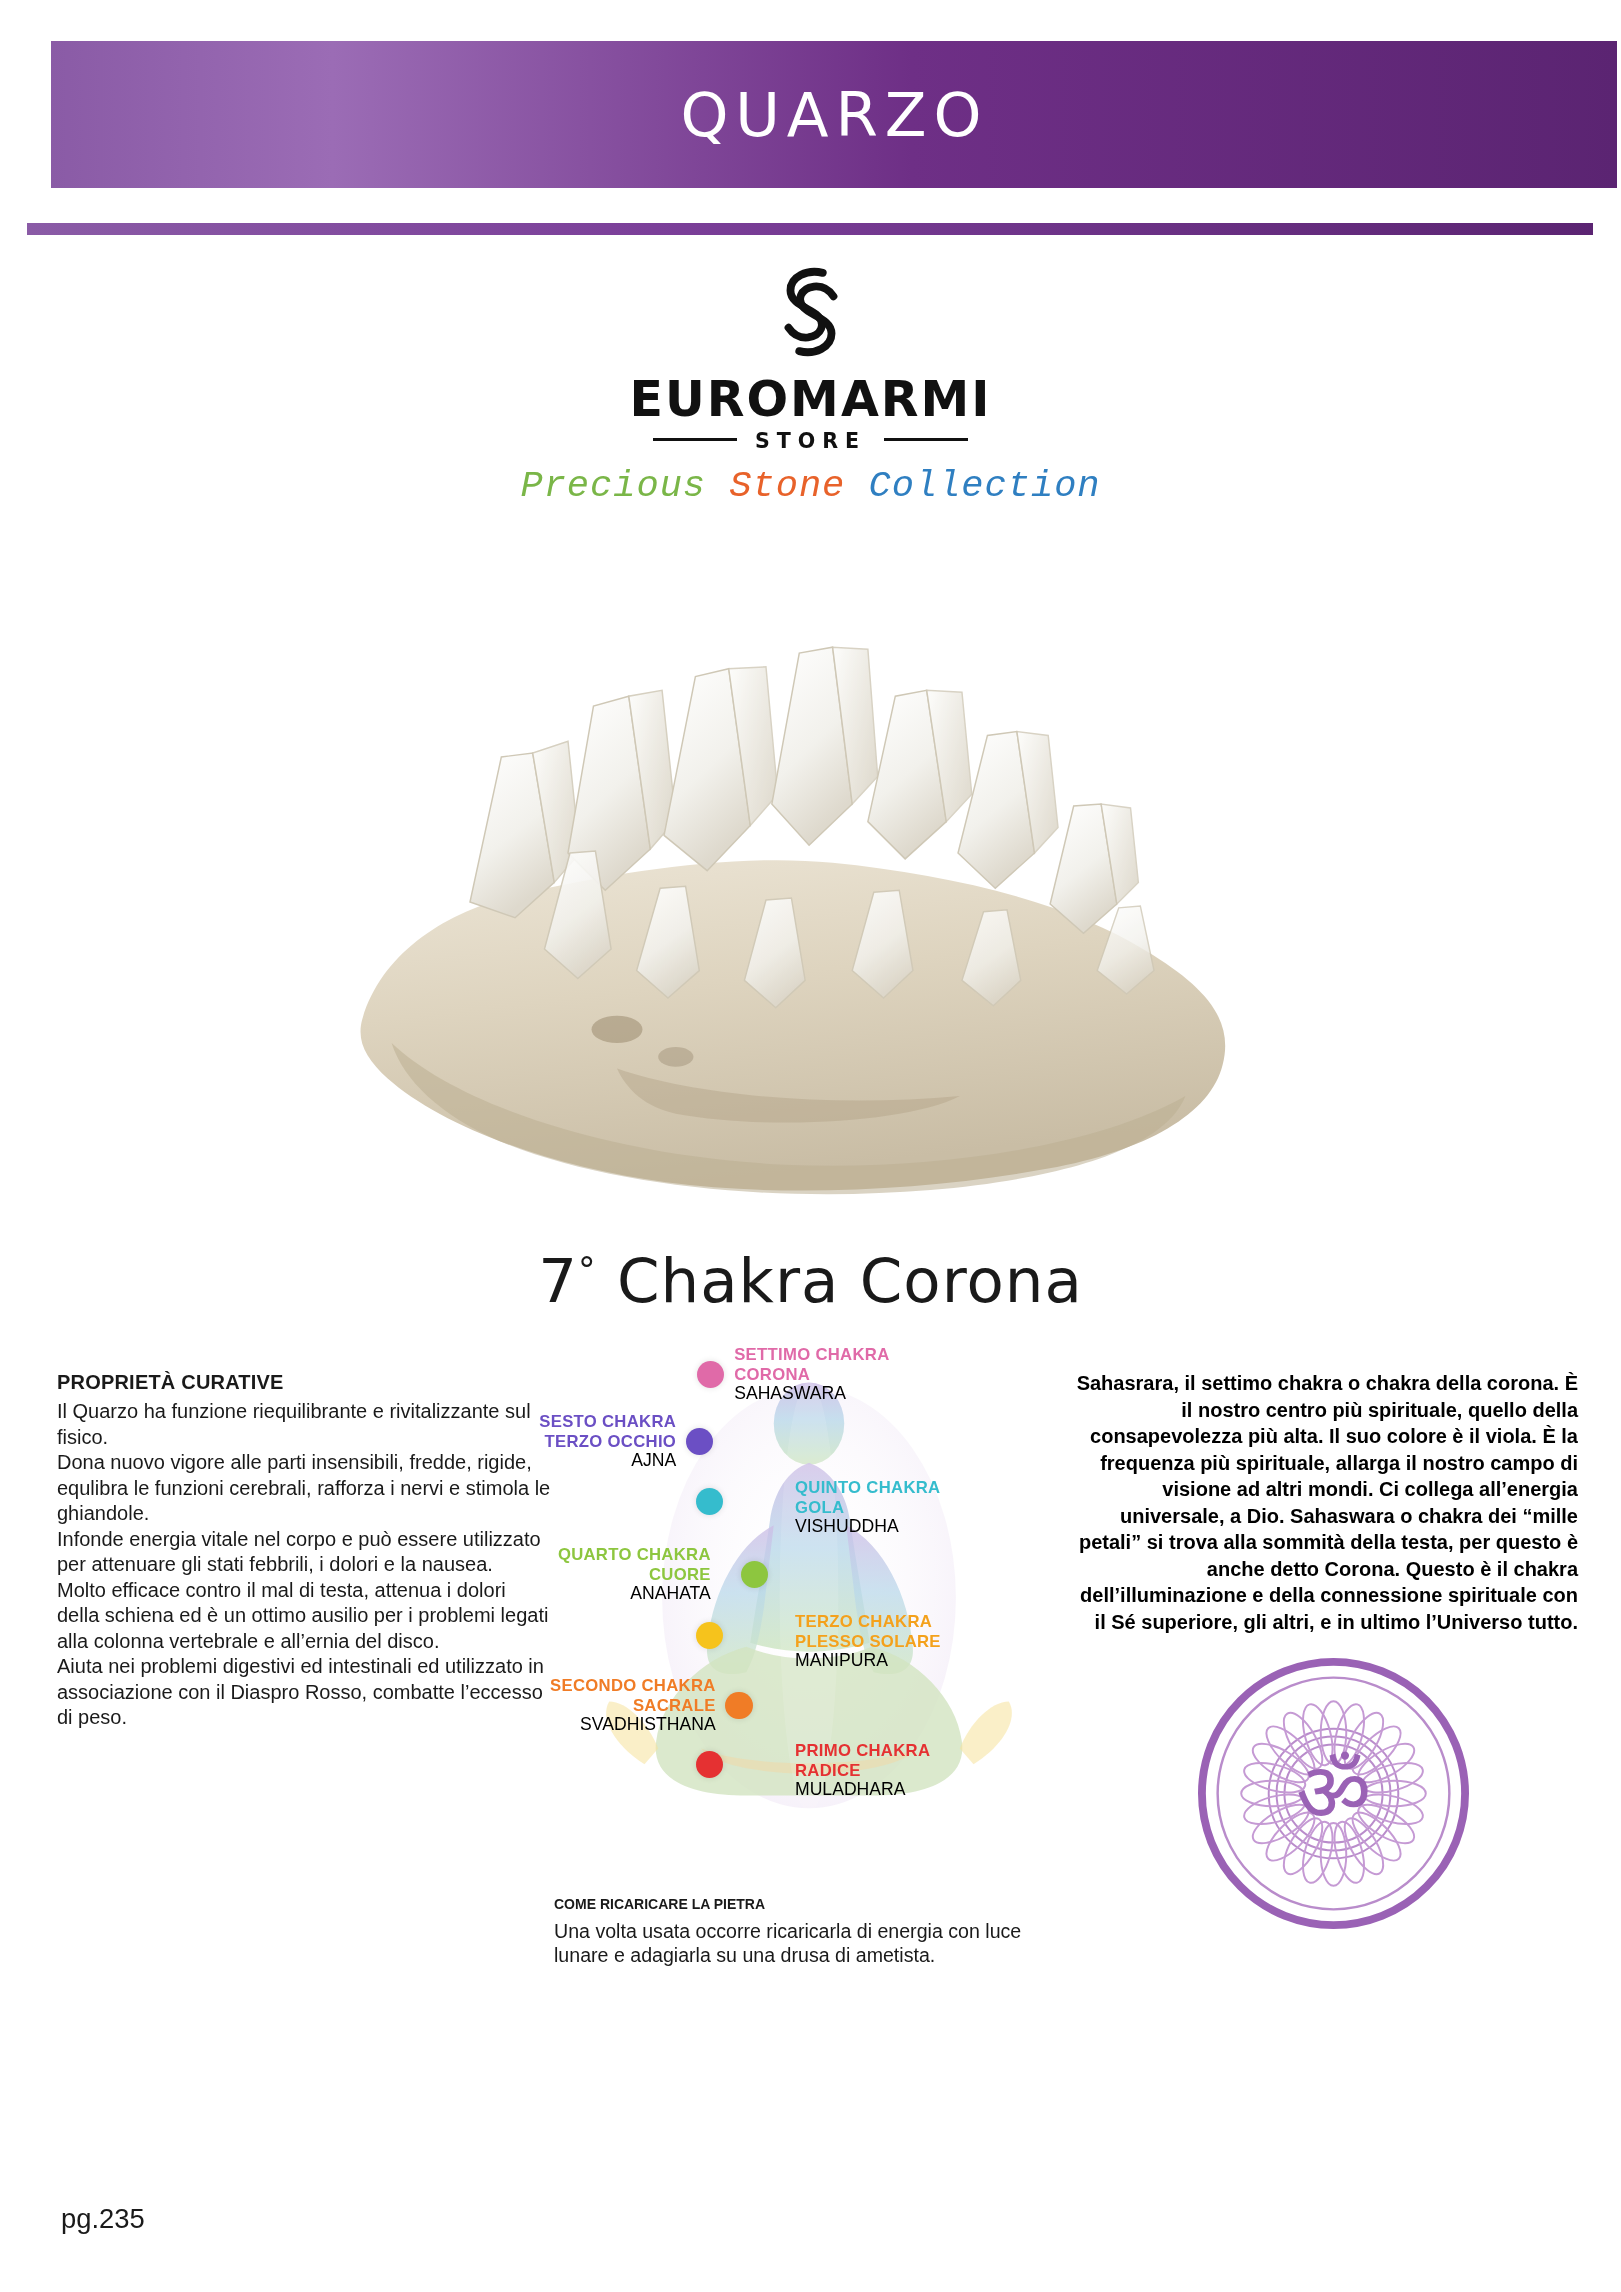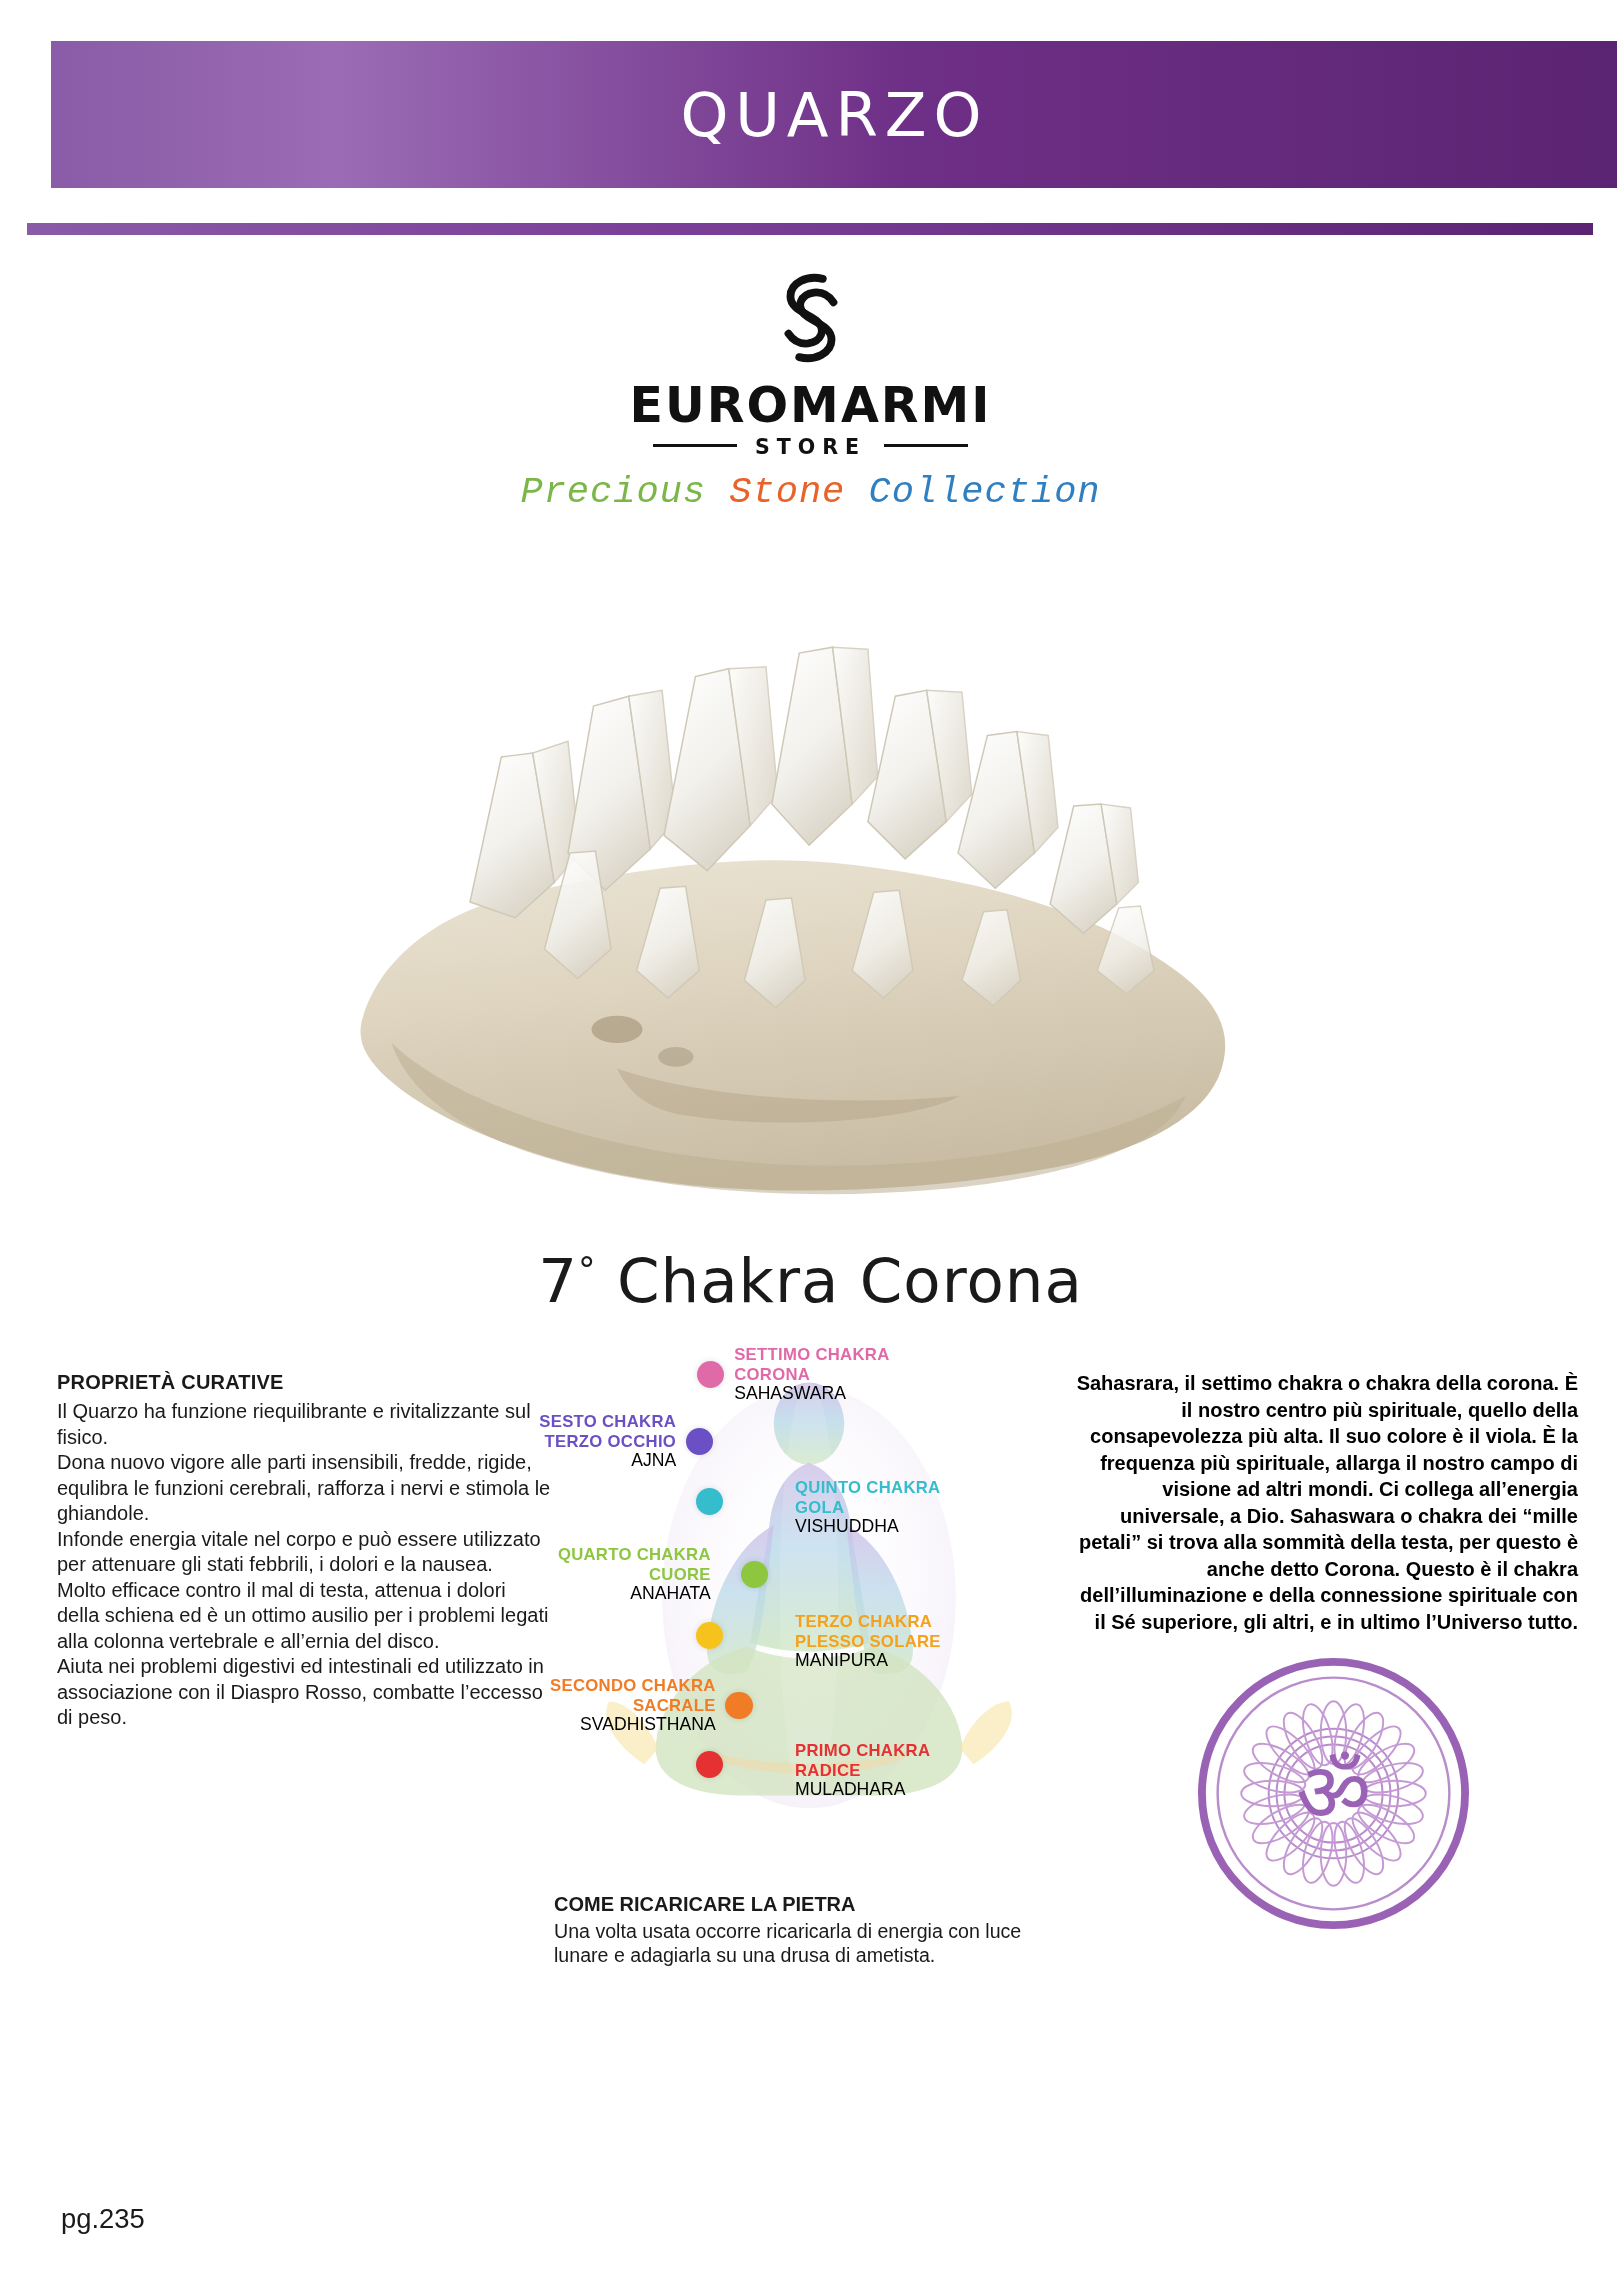--- a/index.html
+++ b/index.html
@@ -46,21 +46,21 @@
     top: 223px;
     width: 1566px;
     height: 11.8px;
     background: linear-gradient(90deg, #8a5ba6 0%, #7b3f99 40%, #5b2472 100%);
   }
 
   
   .brand {
     position: absolute;
     left: 0;
-    top: 273px;
+    top: 267px;
     width: 1621px;
     text-align: center;
   }
   .brand-mark {
     font-family: "DejaVu Serif", serif;
     font-size: 73px;
     font-weight: bold;
     color: #111;
     line-height: 73px;
     letter-spacing: -3.9px;
@@ -198,21 +198,21 @@
   .recharge {
     position: absolute;
     left: 554px;
     top: 1892px;
     width: 510px;
     font-size: 19.6px;
     line-height: 24.5px;
   }
   .recharge h3 {
     margin: 0 0 2px 0;
-    font-size: 20px;
+    font-size: 14px;
     font-weight: bold;
   }
 
   
   .seal {
     position: absolute;
     left: 1198px;
     top: 1658px;
     width: 271px;
     height: 271px;

